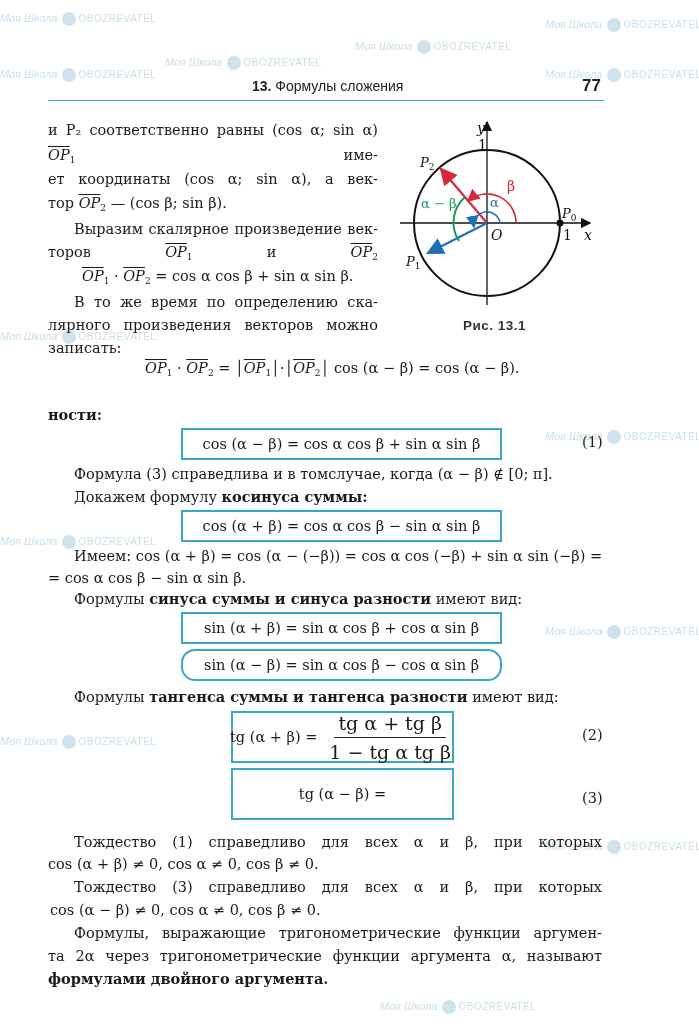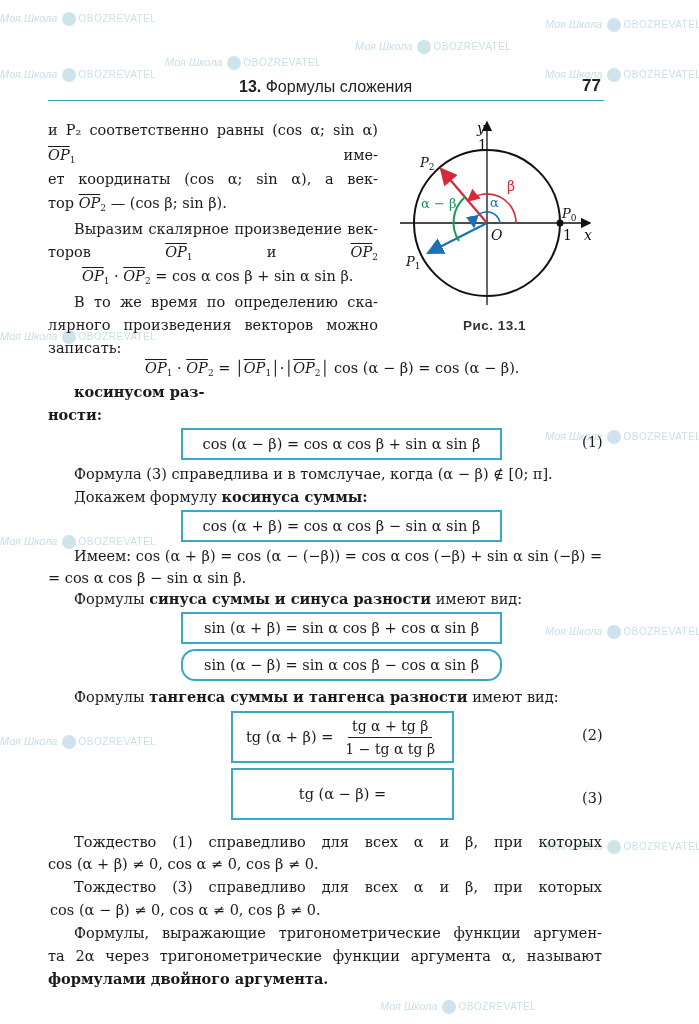--- a/index.html
+++ b/index.html
@@ -4,32 +4,32 @@
 <style>
   html, body { margin: 0; padding: 0; }
   body {
     width: 699px; height: 1024px; background: #ffffff; position: relative; overflow: hidden;
     font-family: "DejaVu Serif", serif; color: #1a1a1a;
   }
   .abs { position: absolute; }
   .wm { position: absolute; font-family: "Liberation Sans", sans-serif; font-size: 11px; color: #c9dfe9; white-space: nowrap; font-style: italic; letter-spacing: 0; }
   .wm .circ { display: inline-block; width: 14px; height: 14px; border-radius: 50%; background: #cfe3ec; vertical-align: middle; margin: 0 3px 0 4px; }
   .wm .oz { font-style: normal; font-size: 10px; letter-spacing: 0.5px; }
-  .hdr-title { left: 239px; top: 78px; font-family: "Liberation Sans", sans-serif; font-size: 16px; color: #222; }
+  .hdr-title { left: 252px; top: 78px; font-family: "Liberation Sans", sans-serif; font-size: 14px; color: #222; }
   .hdr-title b { font-weight: bold; }
   .hdr-page { left: 582px; top: 76px; font-family: "Liberation Sans", sans-serif; font-size: 17px; font-weight: bold; color: #222; }
   .hdr-rule { left: 48px; top: 100px; width: 556px; height: 1px; background: #3aa7c4; }
   .p { position: absolute; font-size: 14.5px; line-height: 22px; white-space: nowrap; }
   .just { text-align: justify; text-align-last: justify; white-space: normal; }
   .b { font-weight: bold; }
   .vec { text-decoration: overline; font-style: italic; }
   sub { font-size: 9px; vertical-align: -3px; }
   .fbox { position: absolute; border: 2px solid #3aa7c4; box-sizing: border-box; font-weight: normal; font-size: 14.5px; display: flex; align-items: center; justify-content: center; white-space: nowrap; margin-left: 16px; }
   .eqno { position: absolute; font-size: 14.5px; }
-  .frac { display: inline-flex; flex-direction: column; align-items: center; vertical-align: middle; margin-left: 8px; font-size: 14px; }
+  .frac { display: inline-flex; flex-direction: column; align-items: center; vertical-align: middle; margin-left: 8px; font-size: 19px; }
   .frac .num { border-bottom: 1.5px solid #222; padding: 0 4px 3px 4px; }
   .frac .den { padding: 3px 4px 0 4px; }
   .caption { left: 463px; top: 318px; font-family: "Liberation Sans", sans-serif; font-size: 13.5px; font-weight: bold; color: #333; letter-spacing: 0.5px; }
 </style>
 </head>
 <body>
 
 <div>
   <div class="wm" style="left:0;top:12px;"><span>Моя Школа</span><span class="circ"></span><span class="oz">OBOZREVATEL</span></div>
   <div class="wm" style="left:355px;top:40px;"><span>Моя Школа</span><span class="circ"></span><span class="oz">OBOZREVATEL</span></div>
@@ -105,21 +105,20 @@
   <span class="vec">OP</span><sub>1</sub> · <span class="vec">OP</span><sub>2</sub> <span>= cos α cos β + sin α sin β.</span>
 </div>
 <div class="p just" style="left:74px;top:291px;width:304px;">В то же время по определению ска-</div>
 <div class="p just" style="left:48px;top:314px;width:330px;">лярного произведения векторов можно</div>
 <div class="p" style="left:48px;top:337px;">записать:</div>
 
 <div class="p" style="left:145px;top:357px;">
   <span class="vec">OP</span><sub>1</sub> · <span class="vec">OP</span><sub>2</sub> = │<span class="vec">OP</span><sub>1</sub>│·│<span class="vec">OP</span><sub>2</sub>│ <span>cos (α − β) = cos (α − β).</span>
 </div>
 <div class="p" style="left:74px;top:381px;width:528px;display:flex;justify-content:space-between;">
-    <span class="b">косинусом раз-</span>
 </div>
 <div class="p b" style="left:48px;top:404px;">ности:</div>
 
 <div class="fbox" style="left:165px;top:428px;width:321px;height:32px;">cos (α − β) = cos α cos β + sin α sin β</div>
 <div class="eqno" style="left:582px;top:434px;">(1)</div>
 
 <div class="p" style="left:74px;top:463px;">Формула (3) справедлива и в томслучае, когда (α − β) ∉ [0; π].</div>
 <div class="p" style="left:74px;top:486px;"><span>Докажем формулу</span> <span class="b">косинуса суммы:</span></div>
 
 <div class="fbox" style="left:165px;top:510px;width:321px;height:32px;">cos (α + β) = cos α cos β − sin α sin β</div>

